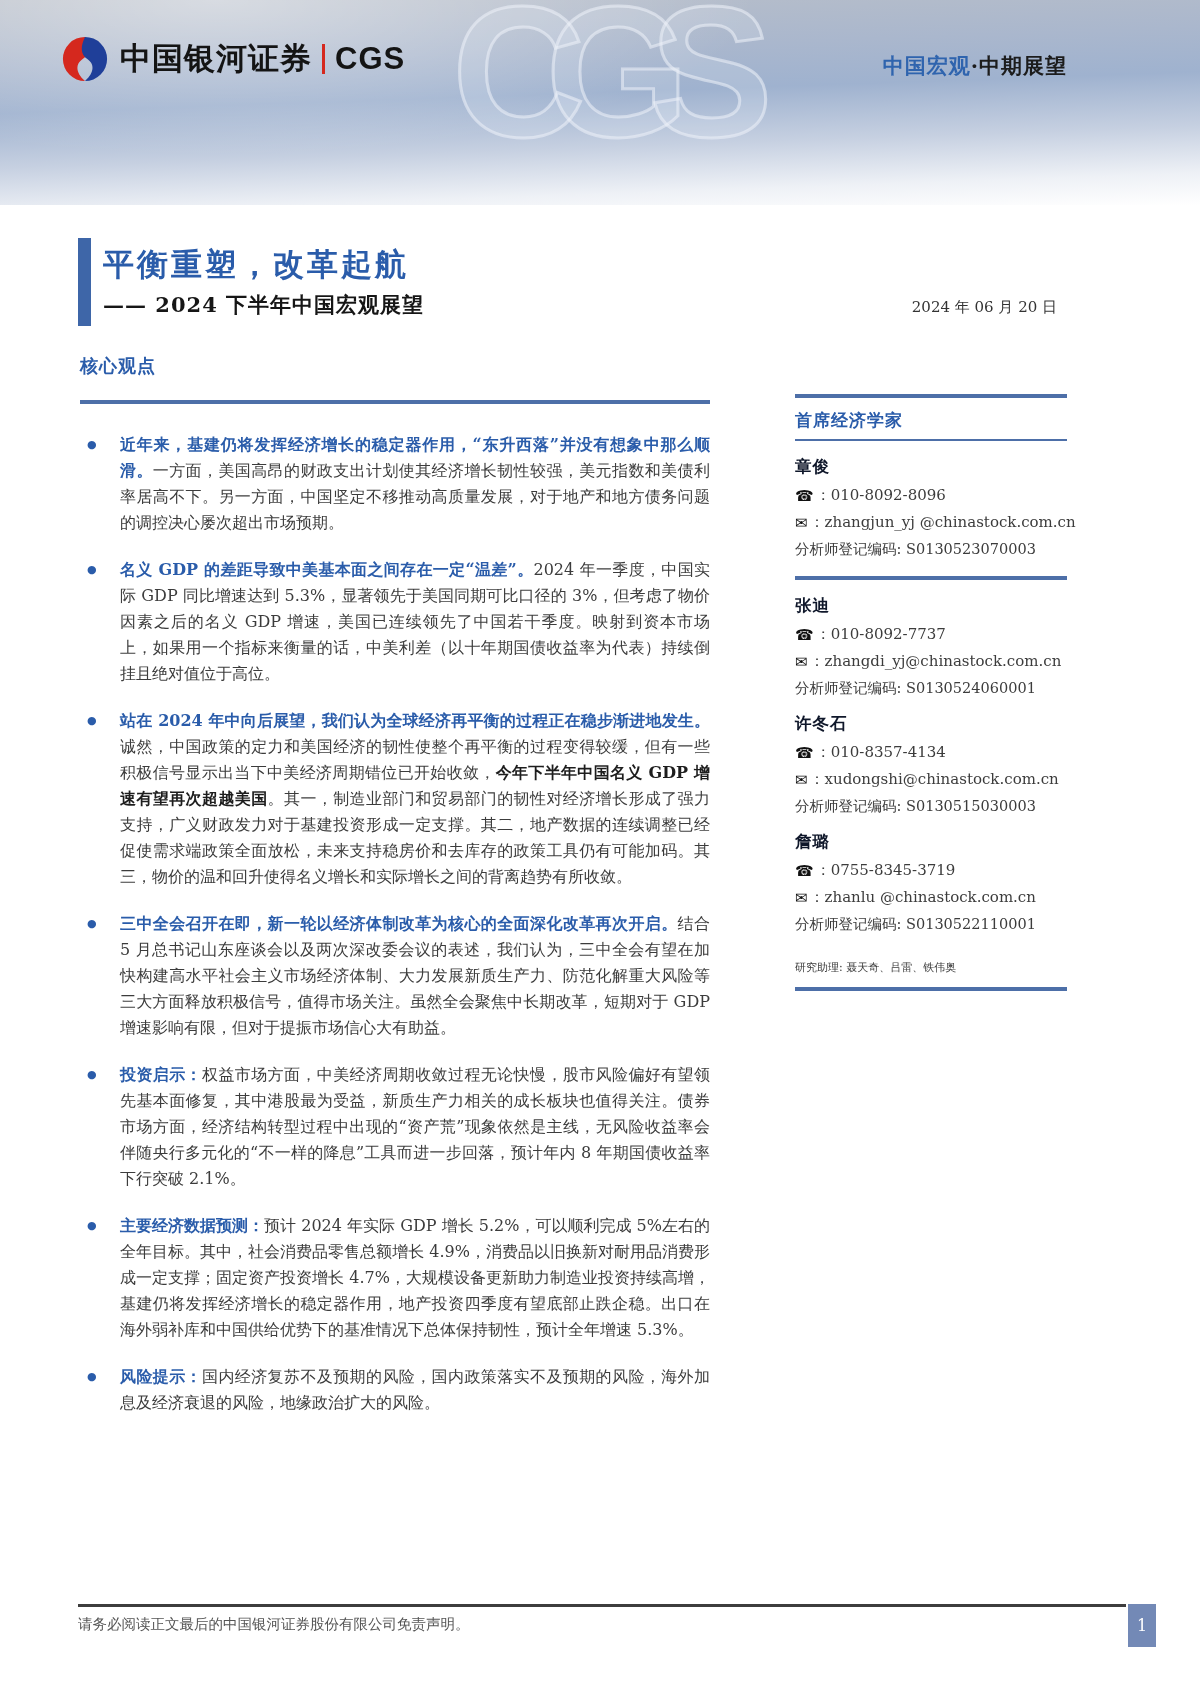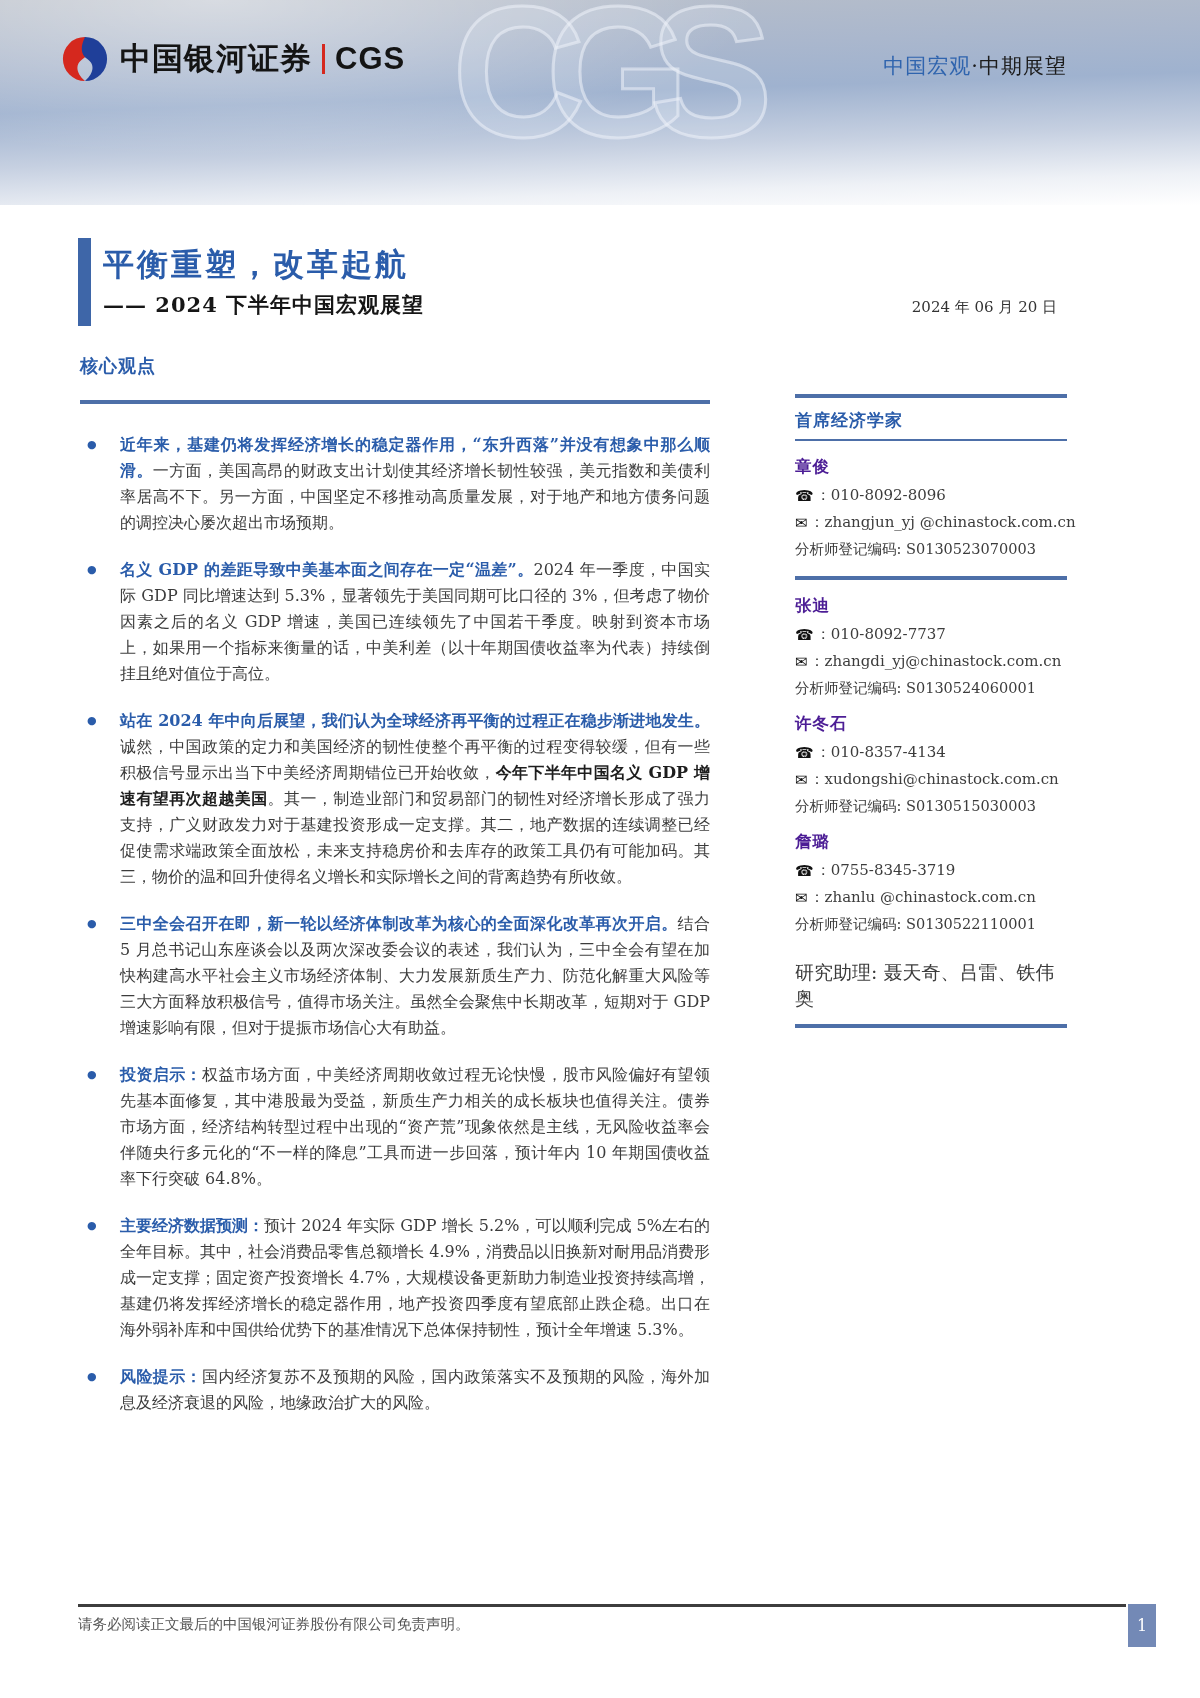--- a/index.html
+++ b/index.html
@@ -27,21 +27,21 @@
   .brand-sep{display:inline-block;width:3px;height:30px;background:var(--brand-red);margin:0 10px;}
   .brand-en{font-size:31px;font-weight:bold;color:#141414;letter-spacing:1px;}
   .logo-svg{margin-right:12px;display:block;}
   .watermark{
     position:absolute;left:452px;top:-38px;height:220px;
     font-family:"Liberation Sans","DejaVu Sans",sans-serif;font-weight:bold;
     font-size:185px;letter-spacing:-40px;line-height:220px;
     color:rgba(244,247,252,0.16);-webkit-text-stroke:3px rgba(238,243,250,0.55);
     user-select:none;
   }
-  .category{position:absolute;right:133px;top:52px;font-size:21px;font-weight:normal;letter-spacing:1px;}
+  .category{position:absolute;right:133px;top:52px;font-size:21px;font-weight:bold;letter-spacing:1px;}
   .cat-blue{color:#2F64AE;}
   .cat-dark{color:#1c1c1c;}
   
   .title-bar{position:absolute;left:78px;top:238px;width:13px;height:88px;background:#3E66A8;}
   .title-main{position:absolute;left:103px;top:244px;font-size:31px;font-weight:bold;color:var(--accent-blue);letter-spacing:3px;}
   .title-sub{position:absolute;left:103px;top:291px;font-size:21px;font-weight:bold;color:#161616;letter-spacing:1px;}
   .title-date{position:absolute;right:143px;top:298px;font-size:15px;color:#333333;}
   
   .left-col{position:absolute;left:80px;top:354px;width:630px;}
   .core-heading{font-size:18px;font-weight:bold;color:var(--accent-blue);margin-bottom:22px;letter-spacing:1px;}
@@ -50,27 +50,27 @@
   .bullet{display:flex;margin-bottom:21px;}
   .marker{width:40px;flex:none;font-size:11px;color:var(--accent-blue);line-height:26px;padding-left:7px;}
   .btext{flex:1;font-size:16px;line-height:26px;text-align:justify;color:#3c3c3c;}
   .seg-lead{font-weight:bold;color:var(--accent-blue);}
   .seg-strong{font-weight:bold;color:#1d1d1d;}
   .seg-normal{color:#3c3c3c;}
   
   .right-col{position:absolute;left:795px;top:394px;width:272px;}
   .side-heading{font-size:17px;font-weight:bold;color:var(--accent-blue);padding:11px 0 7px 0;
     border-bottom:2.5px solid var(--line-blue);letter-spacing:1px;}
-  .pname{font-size:16.5px;font-weight:bold;color:#4c1d95;margin:15px 0 4px 0;letter-spacing:1px;}
+  .pname{font-size:16.5px;font-weight:bold;color:#0f172a;margin:15px 0 4px 0;letter-spacing:1px;}
   .prow{display:flex;align-items:center;font-size:15px;color:#3c3c3c;margin:8px 0;}
   .picon{color:#111111;margin-right:2px;font-size:15px;flex:none;}
   .ptxt{white-space:nowrap;}
   .preg{font-size:14.5px;color:#3c3c3c;margin:8px 0 3px 0;}
   .analyst-rule{margin-top:17px;}
-  .assistant{font-size:19px;color:#3c3c3c;margin-top:26px;margin-bottom:12px;}
+  .assistant{font-size:11px;color:#3c3c3c;margin-top:26px;margin-bottom:12px;}
   .side-bottom-rule{height:3.5px;background:var(--line-blue);}
   
   .footer-rule{position:absolute;left:78px;top:1604px;width:1048px;height:3px;background:#3d3d3d;}
   .disclaimer{position:absolute;left:78px;top:1615px;font-size:14.5px;color:#555555;}
   .page-badge{position:absolute;left:1128px;top:1604px;width:28px;height:43px;background:var(--page-badge);
     color:#ffffff;font-size:16px;display:flex;align-items:center;justify-content:center;}
 </style>
 </head>
 <body>
 
@@ -113,21 +113,21 @@
         <li class="bullet">
           <span class="marker">●</span>
           <p class="btext"><span class="seg-lead">站在 2024 年中向后展望，我们认为全球经济再平衡的过程正在稳步渐进地发生。</span><span class="seg-normal">诚然，中国政策的定力和美国经济的韧性使整个再平衡的过程变得较缓，但有一些积极信号显示出当下中美经济周期错位已开始收敛，</span><span class="seg-strong">今年下半年中国名义 GDP 增速有望再次超越美国</span><span class="seg-normal">。其一，制造业部门和贸易部门的韧性对经济增长形成了强力支持，广义财政发力对于基建投资形成一定支撑。其二，地产数据的连续调整已经促使需求端政策全面放松，未来支持稳房价和去库存的政策工具仍有可能加码。其三，物价的温和回升使得名义增长和实际增长之间的背离趋势有所收敛。</span></p>
         </li>
         <li class="bullet">
           <span class="marker">●</span>
           <p class="btext"><span class="seg-lead">三中全会召开在即，新一轮以经济体制改革为核心的全面深化改革再次开启。</span><span class="seg-normal">结合 5 月总书记山东座谈会以及两次深改委会议的表述，我们认为，三中全会有望在加快构建高水平社会主义市场经济体制、大力发展新质生产力、防范化解重大风险等三大方面释放积极信号，值得市场关注。虽然全会聚焦中长期改革，短期对于 GDP 增速影响有限，但对于提振市场信心大有助益。</span></p>
         </li>
         <li class="bullet">
           <span class="marker">●</span>
-          <p class="btext"><span class="seg-lead">投资启示：</span><span class="seg-normal">权益市场方面，中美经济周期收敛过程无论快慢，股市风险偏好有望领先基本面修复，其中港股最为受益，新质生产力相关的成长板块也值得关注。债券市场方面，经济结构转型过程中出现的“资产荒”现象依然是主线，无风险收益率会伴随央行多元化的“不一样的降息”工具而进一步回落，预计年内 10 年期国债收益率下行突破 64.8%。</span></p>
+          <p class="btext"><span class="seg-lead">投资启示：</span><span class="seg-normal">权益市场方面，中美经济周期收敛过程无论快慢，股市风险偏好有望领先基本面修复，其中港股最为受益，新质生产力相关的成长板块也值得关注。债券市场方面，经济结构转型过程中出现的“资产荒”现象依然是主线，无风险收益率会伴随央行多元化的“不一样的降息”工具而进一步回落，预计年内 8 年期国债收益率下行突破 2.1%。</span></p>
         </li>
         <li class="bullet">
           <span class="marker">●</span>
           <p class="btext"><span class="seg-lead">主要经济数据预测：</span><span class="seg-normal">预计 2024 年实际 GDP 增长 5.2%，可以顺利完成 5%左右的全年目标。其中，社会消费品零售总额增长 4.9%，消费品以旧换新对耐用品消费形成一定支撑；固定资产投资增长 4.7%，大规模设备更新助力制造业投资持续高增，基建仍将发挥经济增长的稳定器作用，地产投资四季度有望底部止跌企稳。出口在海外弱补库和中国供给优势下的基准情况下总体保持韧性，预计全年增速 5.3%。</span></p>
         </li>
         <li class="bullet">
           <span class="marker">●</span>
           <p class="btext"><span class="seg-lead">风险提示：</span><span class="seg-normal">国内经济复苏不及预期的风险，国内政策落实不及预期的风险，海外加息及经济衰退的风险，地缘政治扩大的风险。</span></p>
         </li>
       </ul>

